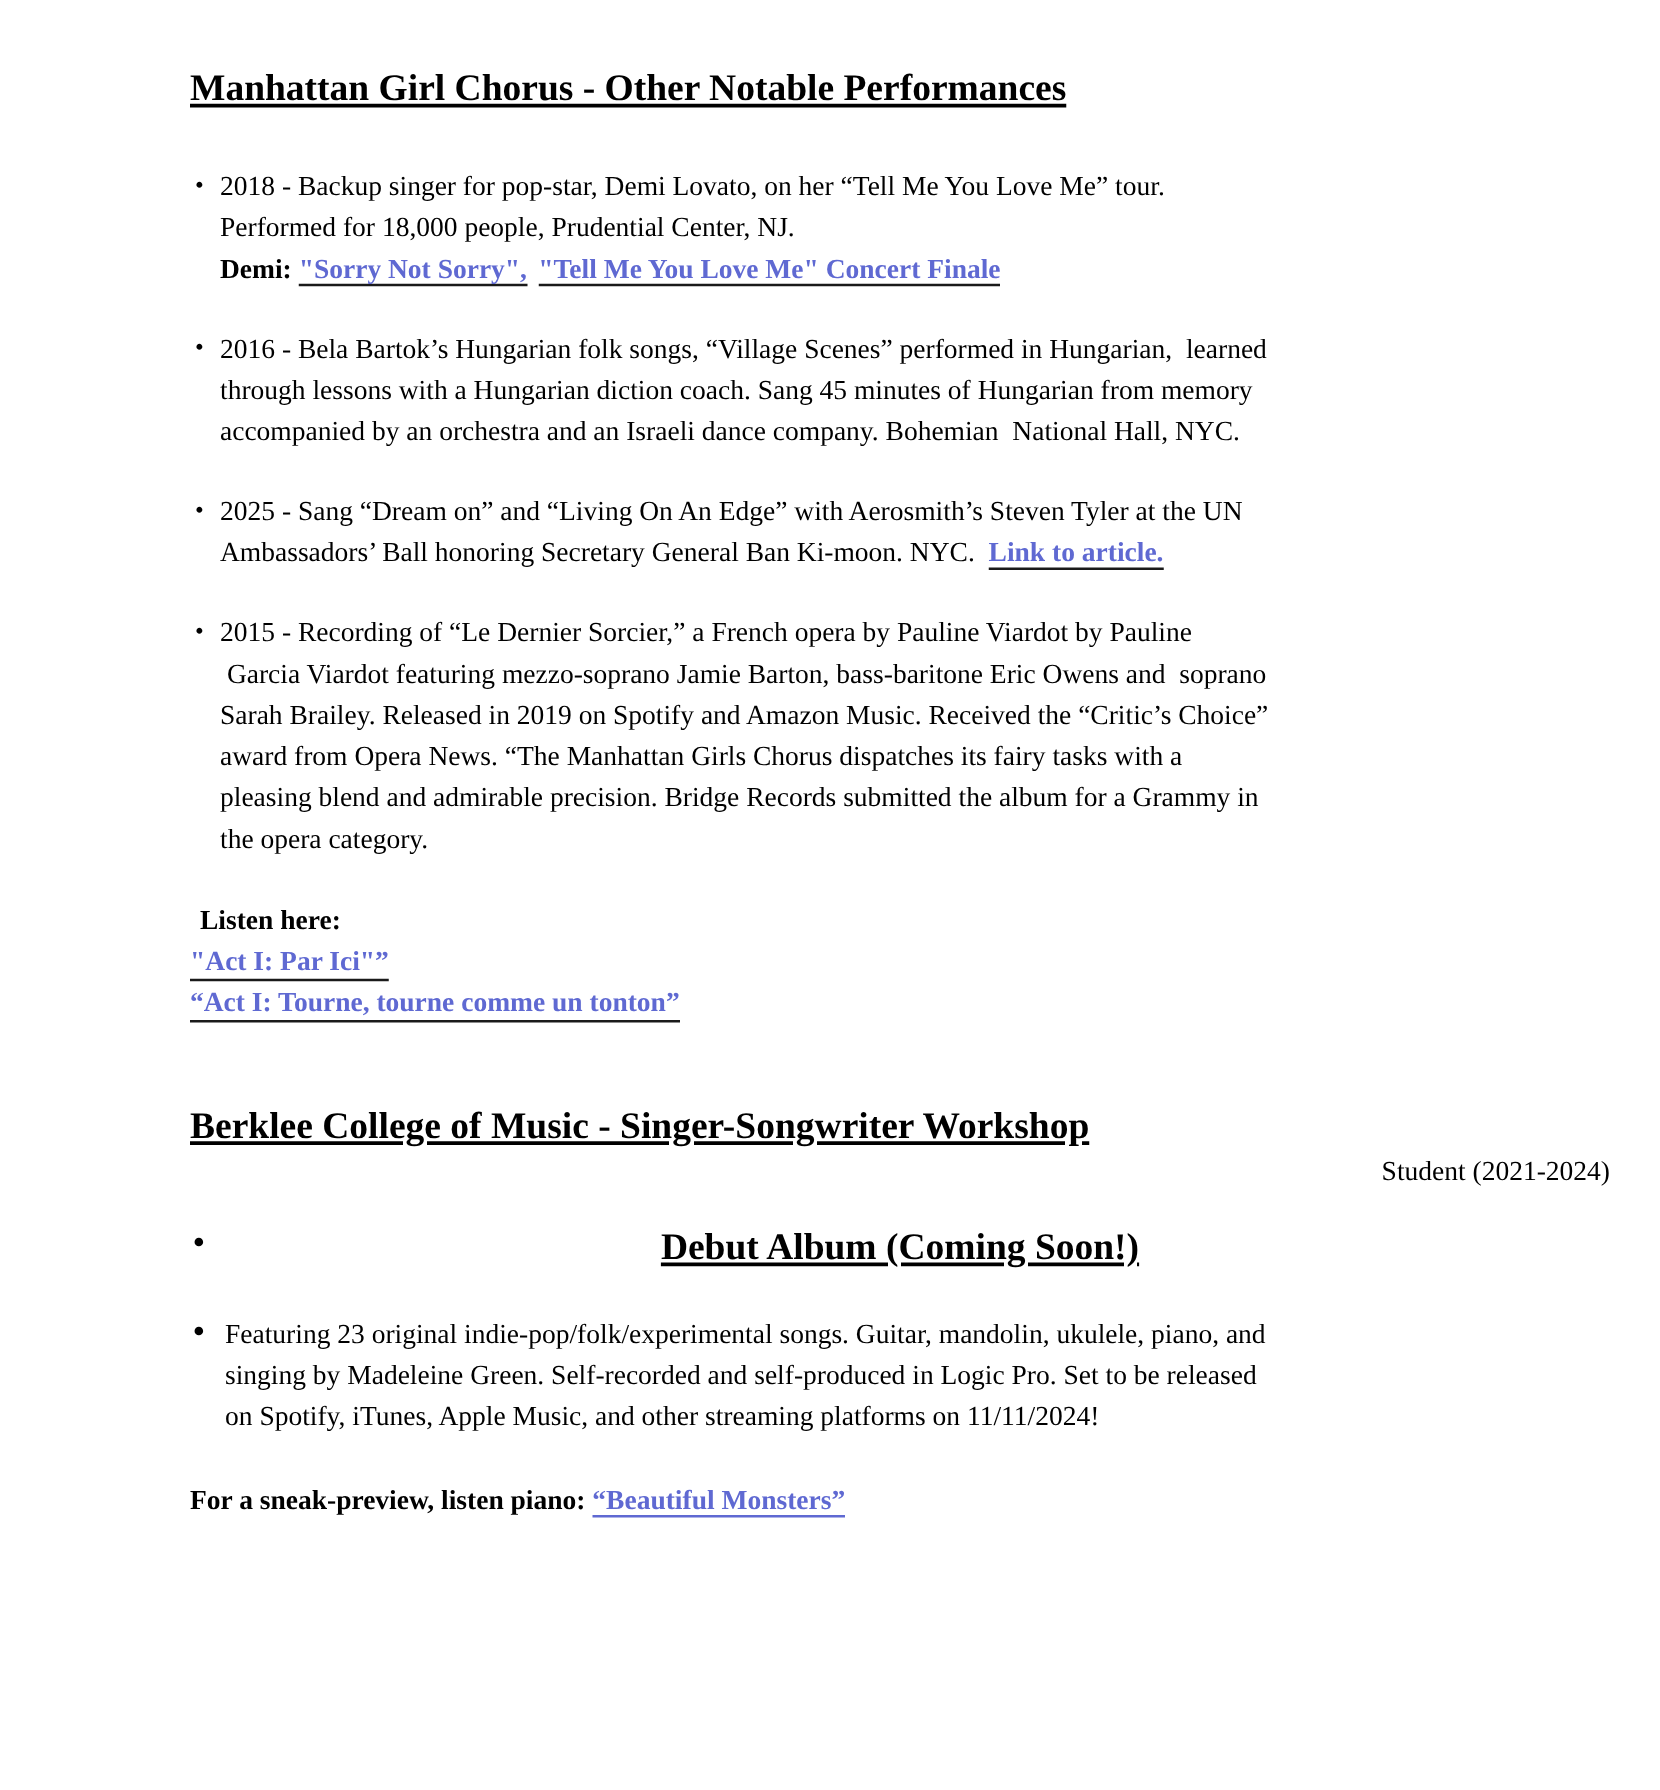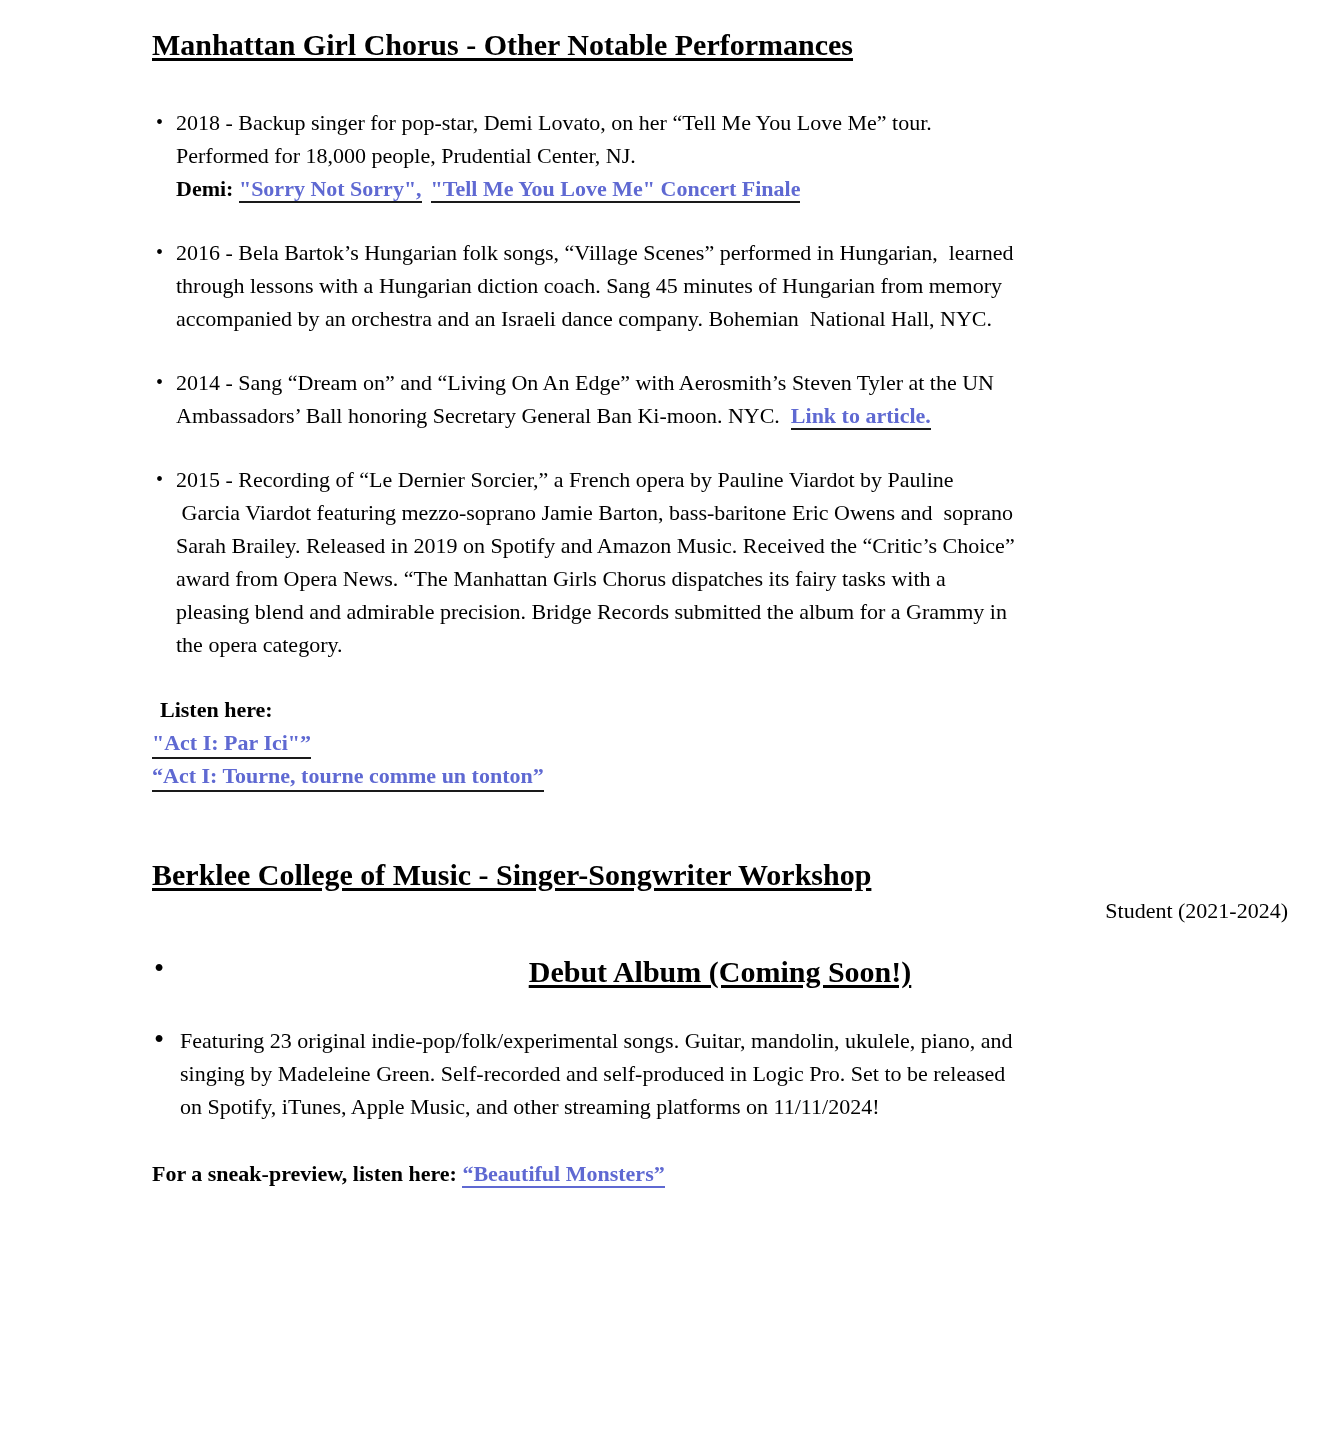--- a/index.html
+++ b/index.html
@@ -23,21 +23,21 @@
   .pre { white-space: pre-wrap; margin-top: 20px; }
   .sec {
     font-size: 30px;
     line-height: 38px;
     font-weight: 700;
     margin: 0;
     text-decoration: underline;
     text-decoration-thickness: 3px;
     text-underline-offset: 3px;
   }
-  .sec-title { margin-bottom: 42px; }
+  .sec-title { margin-bottom: 42px; margin-top: 26px; }
   .sec-berklee { margin-top: 64px; }
   .sec-debut  { margin-top: 0; margin-bottom: 33px; text-align: center; }
 
   .bitem {
     position: relative;
     padding-left: 24px;
     margin-bottom: 31px;
   }
   .bitem .dot {
     position: absolute;
@@ -96,21 +96,21 @@
 
   <div class="bitem">
     <span class="dot">•</span>
     <span class="pre">2016 - Bela Bartok’s Hungarian folk songs, “Village Scenes” performed in Hungarian,  learned
 through lessons with a Hungarian diction coach. Sang 45 minutes of Hungarian from memory
 accompanied by an orchestra and an Israeli dance company. Bohemian  National Hall, NYC.</span>
   </div>
 
   <div class="bitem">
     <span class="dot">•</span>
-    <span class="pre">2014 - Sang “Dream on” and “Living On An Edge” with Aerosmith’s Steven Tyler at the UN
+    <span class="pre">2025 - Sang “Dream on” and “Living On An Edge” with Aerosmith’s Steven Tyler at the UN
 Ambassadors’ Ball honoring Secretary General Ban Ki-moon. NYC.  </span><a class="doclink">Link to article.</a>
   </div>
 
   <div class="bitem mb-last">
     <span class="dot">•</span>
     <span class="pre">2015 - Recording of “Le Dernier Sorcier,” a French opera by Pauline Viardot by Pauline
  Garcia Viardot featuring mezzo-soprano Jamie Barton, bass-baritone Eric Owens and  soprano
 Sarah Brailey. Released in 2019 on Spotify and Amazon Music. Received the “Critic’s Choice”
 award from Opera News. “The Manhattan Girls Chorus dispatches its fairy tasks with a
 pleasing blend and admirable precision. Bridge Records submitted the album for a Grammy in
@@ -136,16 +136,16 @@
   <h1 class="sec sec-debut">Debut Album (Coming Soon!)</h1>
 
   <div class="bitem2 mb-feat">
     <span class="dot2">•</span>
     <span class="pre">Featuring 23 original indie-pop/folk/experimental songs. Guitar, mandolin, ukulele, piano, and
 singing by Madeleine Green. Self-recorded and self-produced in Logic Pro. Set to be released
 on Spotify, iTunes, Apple Music, and other streaming platforms on 11/11/2024!</span>
   </div>
 
   <div class="sneak">
-    <b>For a sneak-preview, listen here: </b><a class="doclink blue-u">“Beautiful Monsters”</a>
+    <b>For a sneak-preview, listen piano: </b><a class="doclink blue-u">“Beautiful Monsters”</a>
   </div>
 
 </div>
 
 </body></html>

